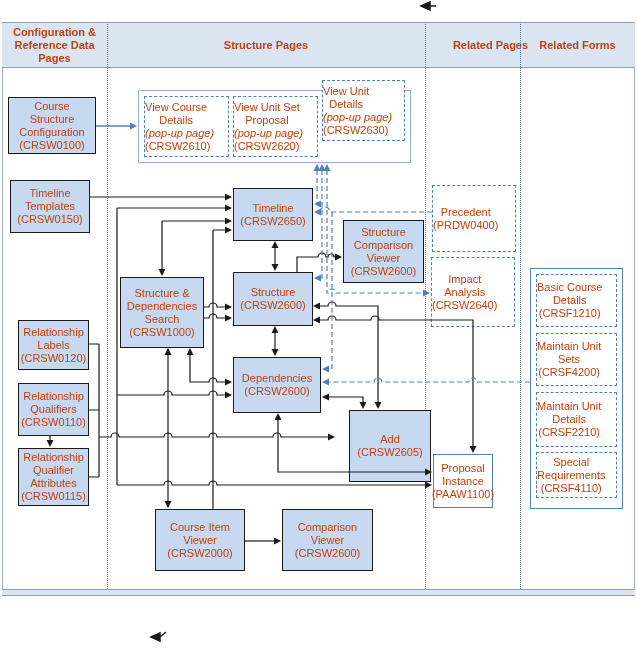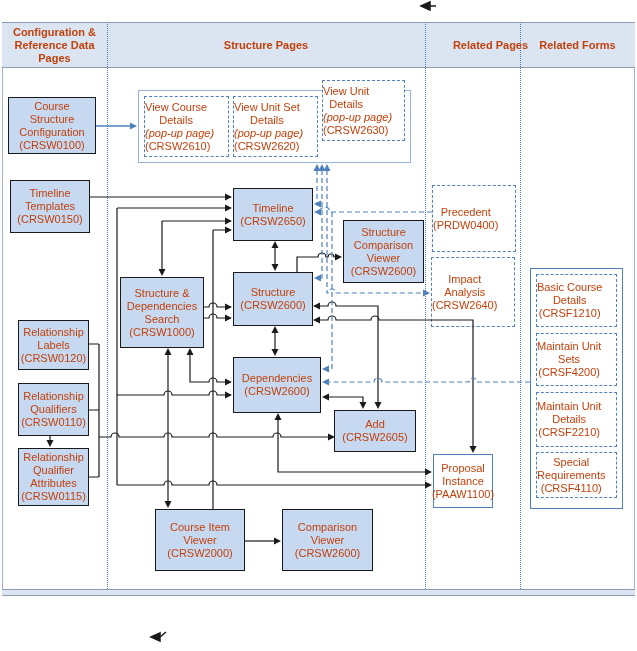--- a/index.html
+++ b/index.html
@@ -54,21 +54,21 @@
   <div class="outer dark" style="left:530px;top:268px;width:93px;height:241px;"></div>
 
   <div class="dashedbox" style="left:144px;top:96px;width:85px;height:61px;">
     <span>View Course
 Details</span>
     <em>(pop-up page)</em>
     <span>(CRSW2610)</span>
   </div>
   <div class="dashedbox" style="left:233px;top:96px;width:85px;height:61px;">
     <span>View Unit Set
-Details</span>
+Proposal</span>
     <em>(pop-up page)</em>
     <span>(CRSW2620)</span>
   </div>
   <div class="dashedbox" style="left:322px;top:80px;width:83px;height:61px;">
     <span>View Unit
 Details</span>
     <em>(pop-up page)</em>
     <span>(CRSW2630)</span>
   </div>
 
@@ -97,21 +97,21 @@
 Viewer
 (CRSW2600)</div>
   <div class="node" style="left:233px;top:272px;width:80px;height:54px;">Structure
 (CRSW2600)</div>
   <div class="node" style="left:120px;top:277px;width:84px;height:71px;">Structure &amp;
 Dependencies
 Search
 (CRSW1000)</div>
   <div class="node" style="left:233px;top:357px;width:88px;height:56px;">Dependencies
 (CRSW2600)</div>
-  <div class="node" style="left:334px;top:410px;width:82px;height:42px;">Add
+  <div class="node" style="left:349px;top:410px;width:82px;height:72px;">Add
 (CRSW2605)</div>
   <div class="node" style="left:155px;top:509px;width:90px;height:62px;">Course Item
 Viewer
 (CRSW2000)</div>
   <div class="node" style="left:282px;top:509px;width:91px;height:62px;">Comparison
 Viewer
 (CRSW2600)</div>
 
   <div class="dashedbox" style="left:432px;top:185px;width:84px;height:67px;"><span>Precedent
 (PRDW0400)</span></div>

